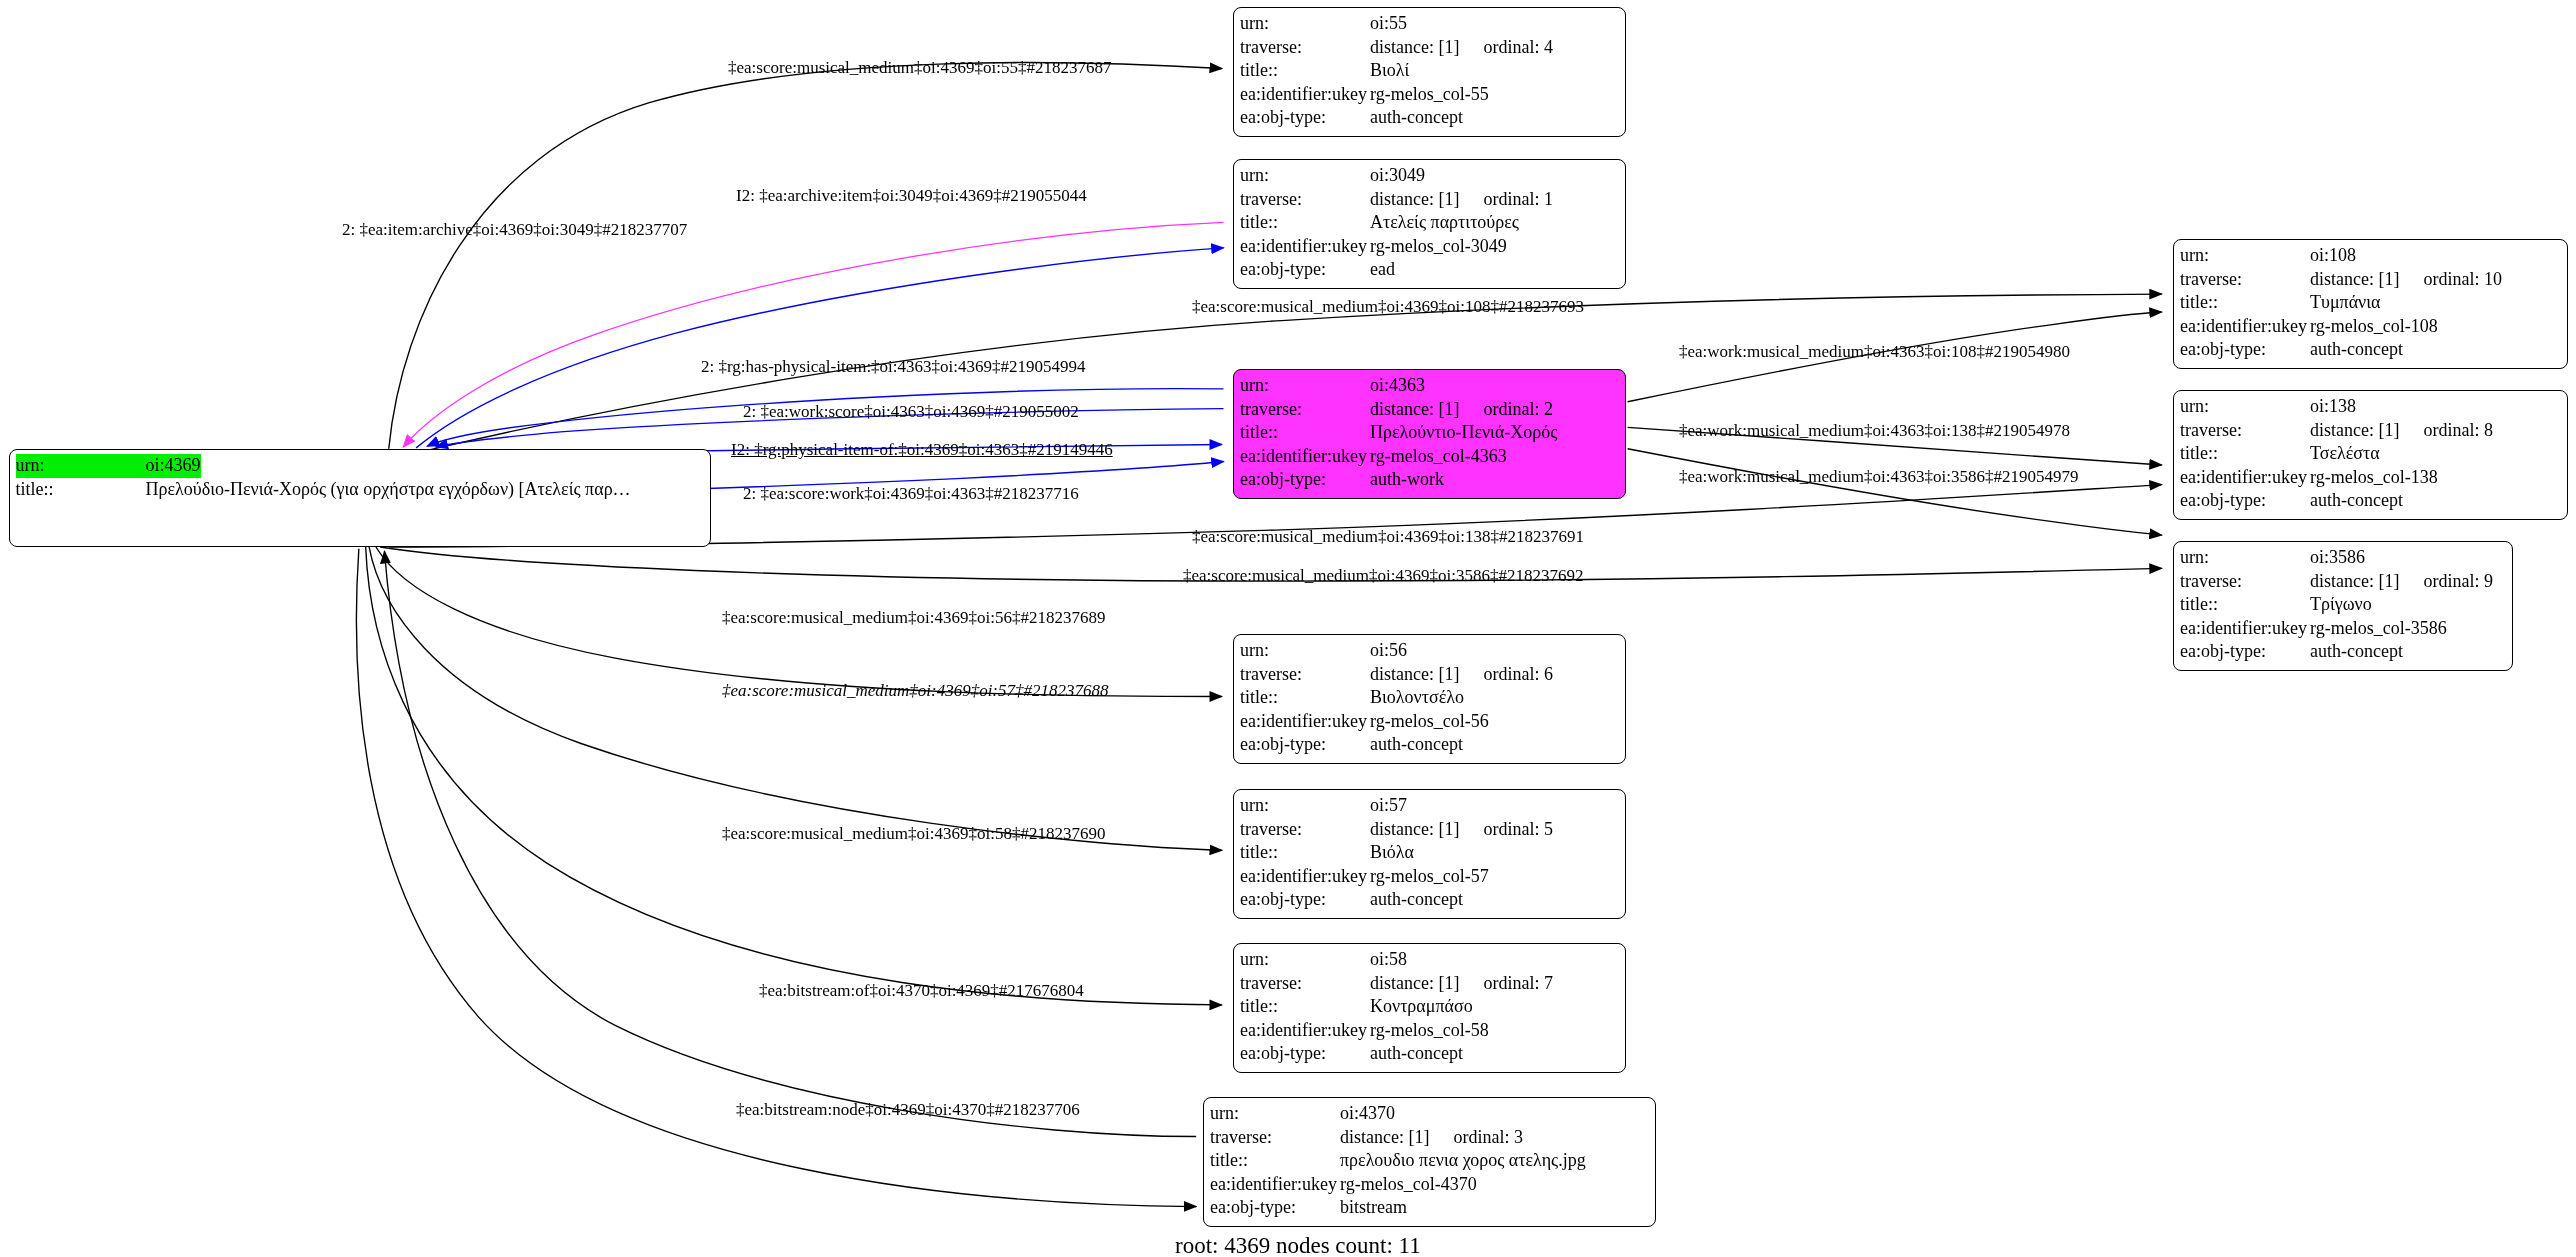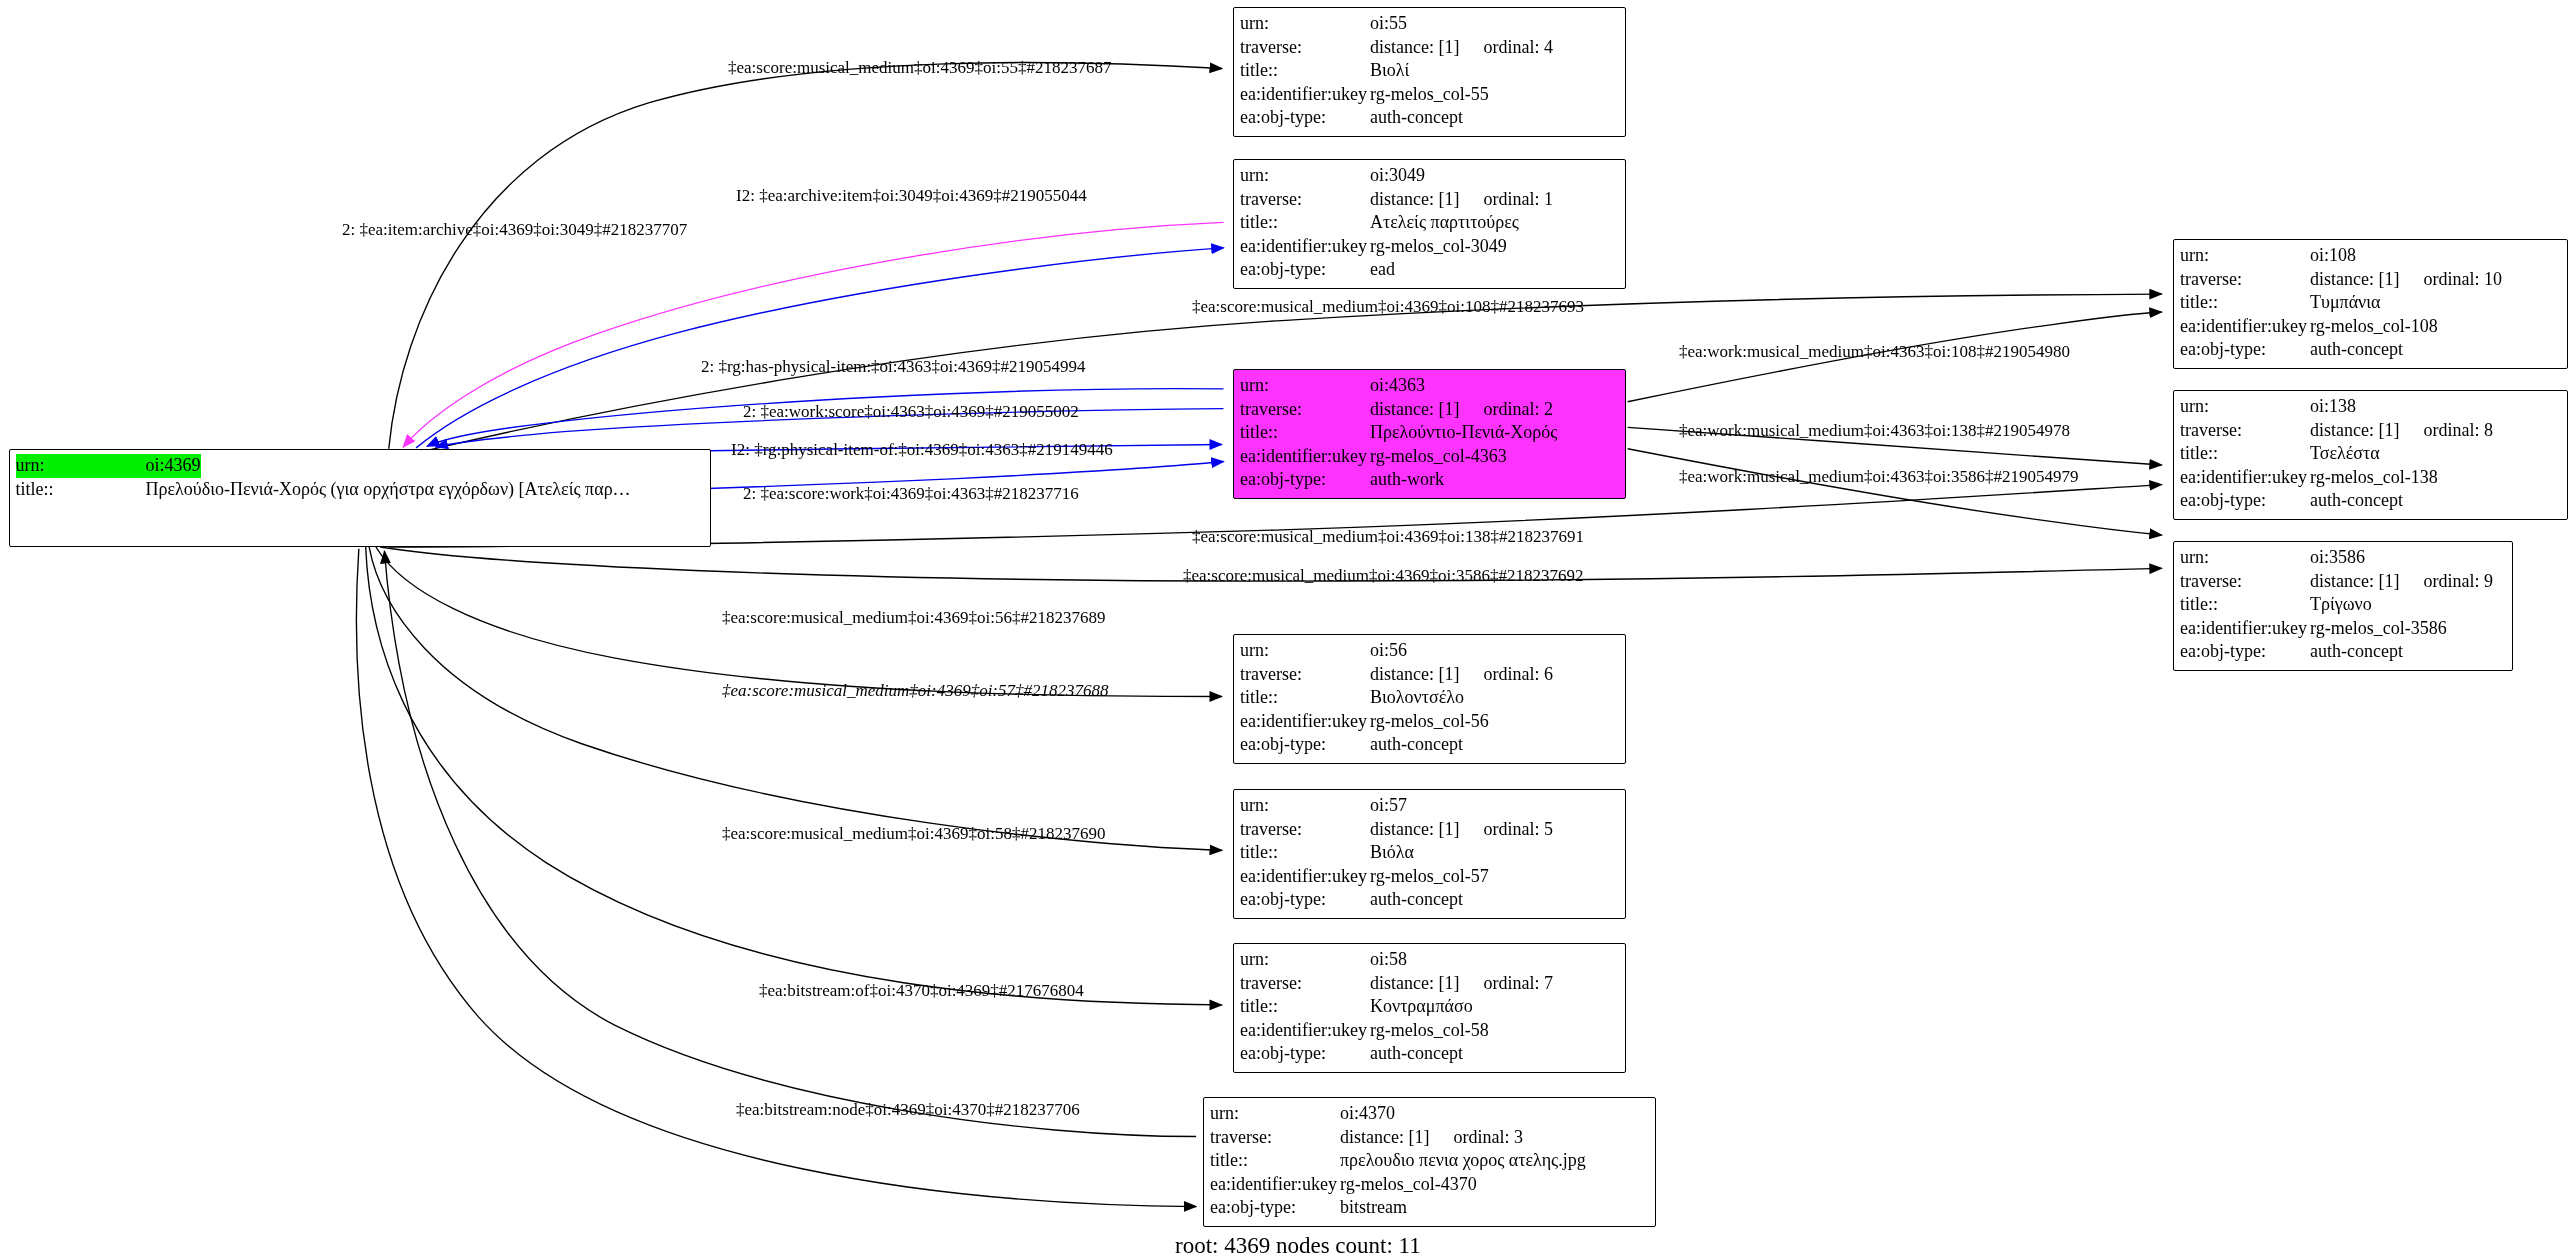--- a/index.html
+++ b/index.html
@@ -24,21 +24,21 @@
     position: absolute;
     left: 0; top: 0;
     width: 2576px;
     height: 1258px;
     pointer-events: none;
   }
   .node {
     position: absolute;
     box-sizing: border-box;
     border: 0.9px solid #000000;
-    border-radius: 2px;
+    border-radius: 8px;
     background: #ffffff;
     padding: 4.3px 6px 5.1px 6px;
     font-size: 18px;
     line-height: 23.5px;
     color: #000000;
     white-space: nowrap;
   }
   .node.filled-magenta { background: #ff33ff; }
   .row {
     display: block;
@@ -197,21 +197,21 @@
         <div class="row"><span class="k">ea:obj-type:</span><span class="v">bitstream</span></div>
       </div>
     </div>
   <div id="label-layer">
       <div class="edge-label" style="left: 728px; top: 58px;">‡ea:score:musical_medium‡oi:4369‡oi:55‡#218237687</div>
       <div class="edge-label" style="left: 736px; top: 186px;">I2: ‡ea:archive:item‡oi:3049‡oi:4369‡#219055044</div>
       <div class="edge-label" style="left: 342px; top: 220px;">2: ‡ea:item:archive‡oi:4369‡oi:3049‡#218237707</div>
       <div class="edge-label" style="left: 1192px; top: 297px;">‡ea:score:musical_medium‡oi:4369‡oi:108‡#218237693</div>
       <div class="edge-label" style="left: 701px; top: 357px;">2: ‡rg:has-physical-item:‡oi:4363‡oi:4369‡#219054994</div>
       <div class="edge-label" style="left: 743px; top: 402px;">2: ‡ea:work:score‡oi:4363‡oi:4369‡#219055002</div>
-      <div class="edge-label" style="left: 731px; top: 440px;">I2: ‡rg:physical-item-of:‡oi:4369‡oi:4363‡#219149446</div>
+      <div class="edge-label" style="left: 731px; top: 440px; text-decoration: underline;">I2: ‡rg:physical-item-of:‡oi:4369‡oi:4363‡#219149446</div>
       <div class="edge-label" style="left: 743px; top: 484px;">2: ‡ea:score:work‡oi:4369‡oi:4363‡#218237716</div>
       <div class="edge-label" style="left: 1679px; top: 342px;">‡ea:work:musical_medium‡oi:4363‡oi:108‡#219054980</div>
       <div class="edge-label" style="left: 1679px; top: 421px;">‡ea:work:musical_medium‡oi:4363‡oi:138‡#219054978</div>
       <div class="edge-label" style="left: 1679px; top: 467px;">‡ea:work:musical_medium‡oi:4363‡oi:3586‡#219054979</div>
       <div class="edge-label" style="left: 1192px; top: 527px;">‡ea:score:musical_medium‡oi:4369‡oi:138‡#218237691</div>
       <div class="edge-label" style="left: 1183px; top: 566px;">‡ea:score:musical_medium‡oi:4369‡oi:3586‡#218237692</div>
       <div class="edge-label" style="left: 722px; top: 608px;">‡ea:score:musical_medium‡oi:4369‡oi:56‡#218237689</div>
       <div class="edge-label" style="left: 722px; top: 681px; font-style: italic;">‡ea:score:musical_medium‡oi:4369‡oi:57‡#218237688</div>
       <div class="edge-label" style="left: 722px; top: 824px;">‡ea:score:musical_medium‡oi:4369‡oi:58‡#218237690</div>
       <div class="edge-label" style="left: 759px; top: 981px;">‡ea:bitstream:of‡oi:4370‡oi:4369‡#217676804</div>

